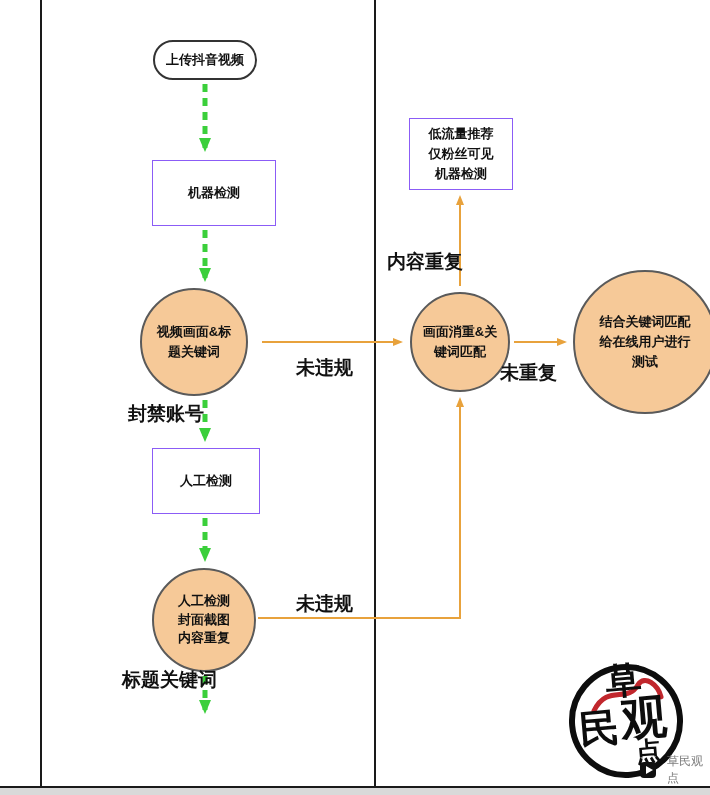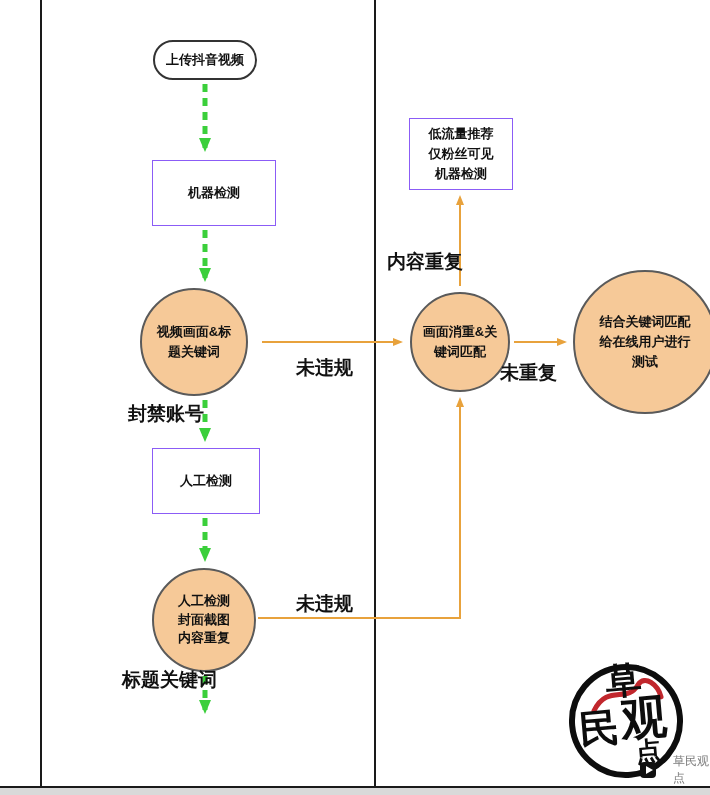--- a/index.html
+++ b/index.html
@@ -25,21 +25,21 @@
   .stamp { position:absolute; left:569px; top:664px; width:114px; height:114px; border:6px solid #0d0d0d;
            border-radius:50%; background:#fff; transform:rotate(-5deg);
            font-family:"DejaVu Serif","Liberation Serif",serif; z-index:4; }
   .stamp span { position:absolute; font-weight:bold; color:#0d0d0d; line-height:1; }
   .st1 { left:34px; top:-8px; font-size:36px; }
   .st2 { left:4px;  top:36px; font-size:40px; }
   .st3 { left:46px; top:26px; font-size:46px; }
   .st4 { left:58px; top:70px; font-size:26px; }
   .stamp svg.red-accent { position:absolute; left:14px; top:4px; }
 
-  .caption { position:absolute; left:640px; top:753px; display:flex; align-items:center; gap:17px; z-index:6; }
+  .caption { position:absolute; left:640px; top:753px; display:flex; align-items:center; gap:11px; z-index:6; }
   .cap-icon { width:16px; height:16px; background:#111; border-radius:4px; position:relative; flex:0 0 auto; }
   .cap-icon::after { content:""; position:absolute; left:6px; top:4px;
                      border-left:7px solid #fff; border-top:4px solid transparent; border-bottom:4px solid transparent; }
   .caption .txt { font-size:12px; color:#7d7d7d; }
 </style>
 </head>
 <body>
 
 <div class="canvas">
 

